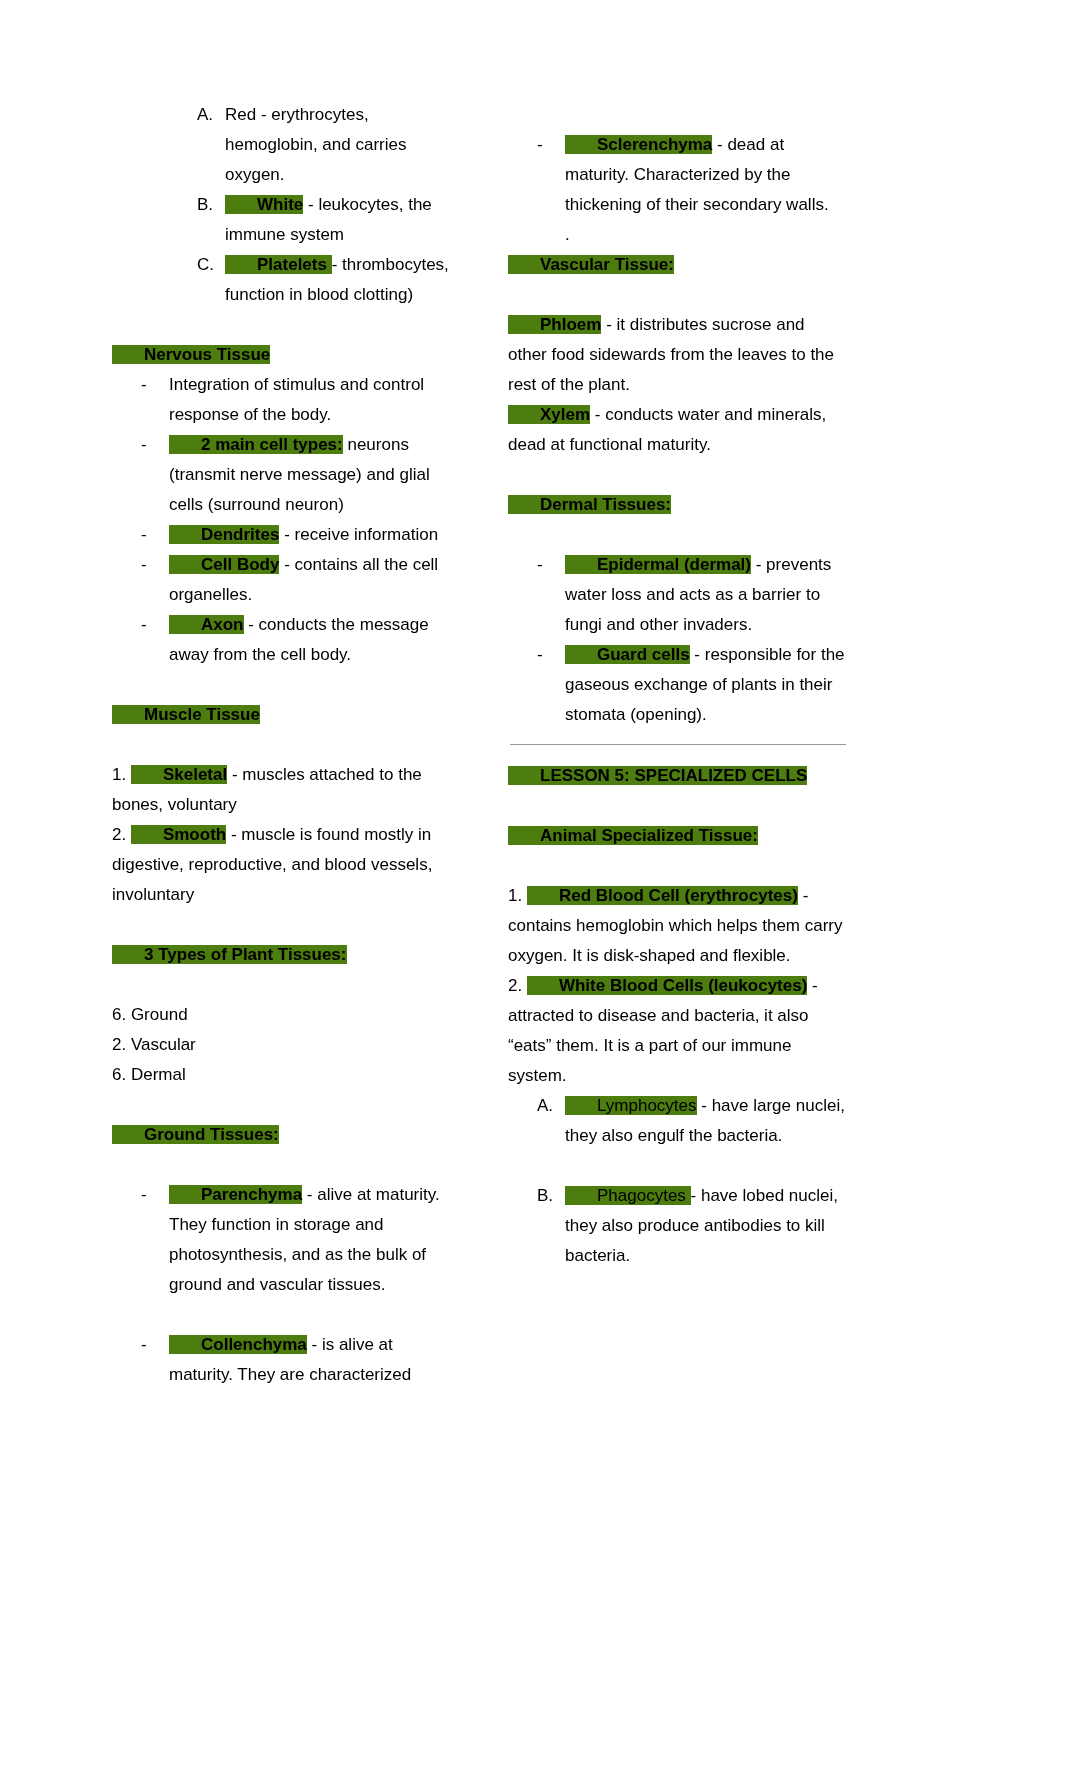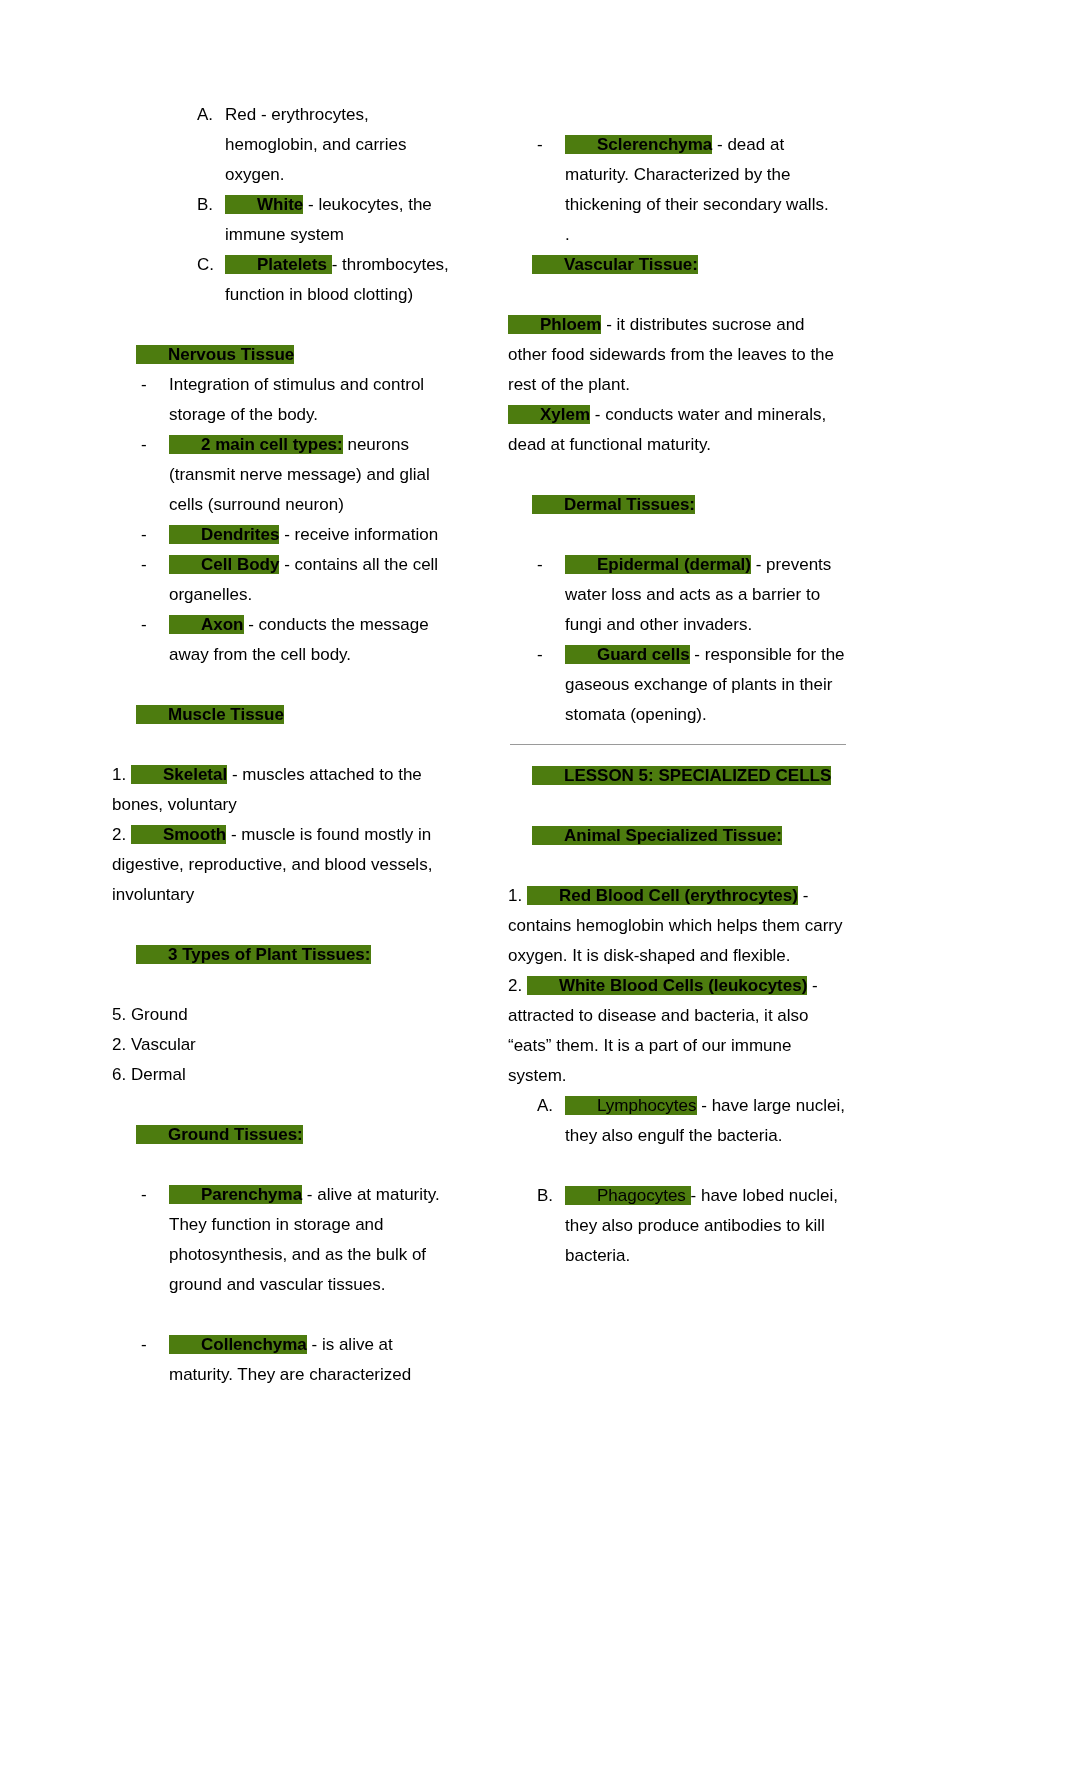--- a/index.html
+++ b/index.html
@@ -17,21 +17,21 @@
     display: flex;
     padding: 100px 0 0 112px;
     gap: 48px;
   }
   .column { width: 348px; }
   .column.right { width: 340px; }
 
   .bold { font-weight: 700; }
   .hl { background: #4d7c0f; padding-left: 32px; }
 
-  .heading { font-weight: 700; margin-left: 24px; }
+  .heading { font-weight: 700; }
   .blank { height: 30px; }
 
   .para.indent { padding-left: 57px; }
 
   .list .li { position: relative; padding-left: 57px; }
   .list .li > .marker { position: absolute; left: 29px; top: 0; }
   .list.deep .li { padding-left: 113px; }
   .list.deep .li > .marker { left: 85px; }
   .list .li.blank-item { height: 30px; }
 
@@ -47,35 +47,35 @@
 <div class="doc">
   <div class="column">
       <div class="list deep">
         <div class="li"><span class="marker">A.</span><span><span>Red - erythrocytes, hemoglobin, and carries oxygen.</span></span></div>
         <div class="li"><span class="marker">B.</span><span><span class="bold hl">White</span><span> - leukocytes, the immune system</span></span></div>
         <div class="li"><span class="marker">C.</span><span><span class="bold hl"> Platelets </span><span>- thrombocytes, function in blood clotting)</span></span></div>
       </div>
       <div class="blank"></div>
       <div class="heading"><span class="bold hl">Nervous Tissue</span></div>
       <div class="list">
-        <div class="li"><span class="marker">-</span><span><span>Integration of stimulus and control storage of the body.</span></span></div>
+        <div class="li"><span class="marker">-</span><span><span>Integration of stimulus and control response of the body.</span></span></div>
         <div class="li"><span class="marker">-</span><span><span class="bold hl">2 main cell types:</span><span> neurons (transmit nerve message) and glial cells (surround neuron)</span></span></div>
         <div class="li"><span class="marker">-</span><span><span class="bold hl">Dendrites</span><span> - receive information</span></span></div>
         <div class="li"><span class="marker">-</span><span><span class="bold hl">Cell Body</span><span> - contains all the cell organelles.</span></span></div>
         <div class="li"><span class="marker">-</span><span><span class="bold hl">Axon</span><span> - conducts the message away from the cell body.</span></span></div>
       </div>
       <div class="blank"></div>
       <div class="heading"><span class="bold hl">Muscle Tissue</span></div>
       <div class="blank"></div>
       <div class="para"><span>1. </span><span class="bold hl">Skeletal</span><span> - muscles attached to the bones, voluntary</span></div>
       <div class="para"><span>2. </span><span class="bold hl">Smooth</span><span> - muscle is found mostly in digestive, reproductive, and blood vessels, involuntary</span></div>
       <div class="blank"></div>
       <div class="heading"><span class="bold hl">3 Types of Plant Tissues:</span></div>
       <div class="blank"></div>
-      <div class="para"><span>5. Ground</span></div>
+      <div class="para"><span>6. Ground</span></div>
       <div class="para"><span>2. Vascular</span></div>
       <div class="para"><span>6. Dermal</span></div>
       <div class="blank"></div>
       <div class="heading"><span class="bold hl">Ground Tissues:</span></div>
       <div class="blank"></div>
       <div class="list">
         <div class="li"><span class="marker">-</span><span><span class="bold hl">Parenchyma</span><span> - alive at maturity. They function in storage and photosynthesis, and as the bulk of ground and vascular tissues.</span></span></div>
         <div class="li blank-item"></div>
         <div class="li"><span class="marker">-</span><span><span class="bold hl">Collenchyma</span><span> - is alive at maturity. They are characterized</span></span></div>
       </div>

